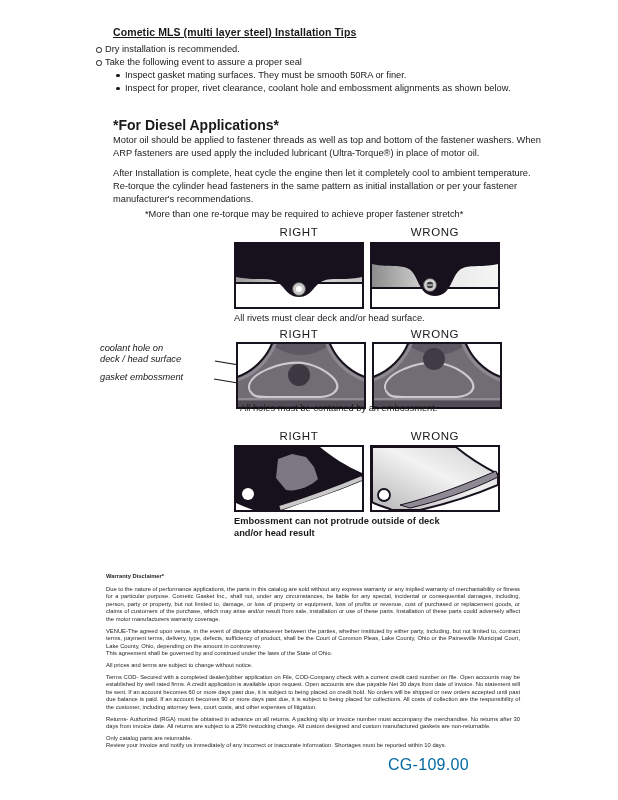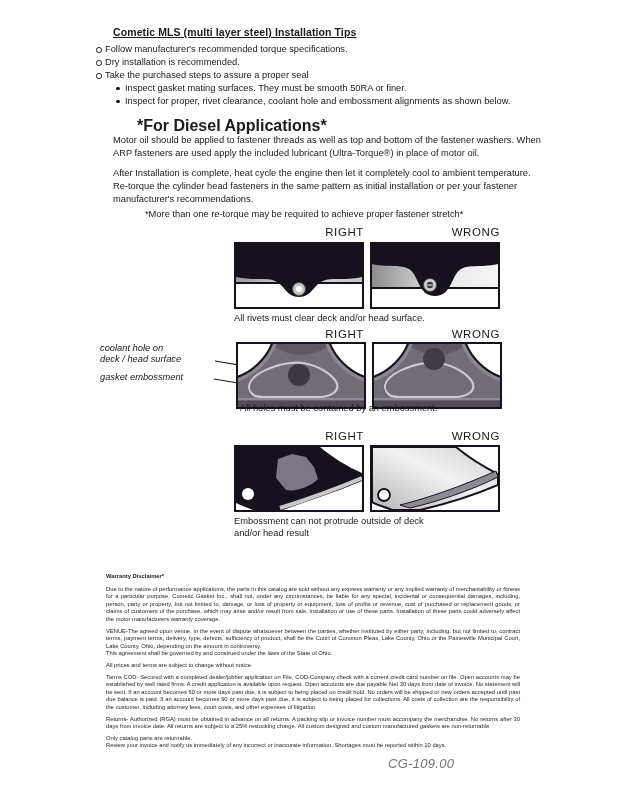--- a/index.html
+++ b/index.html
@@ -12,65 +12,64 @@
 
   .bullets{position:absolute;left:96px;top:43px;margin:0;padding:0;list-style:none;
            font-size:9.3px;line-height:13px;width:440px;}
   .bullets li{position:relative;padding-left:9px;}
   .bullets li.sub{padding-left:29px;}
   .ring{position:absolute;left:0;top:4px;width:3.5px;height:3.5px;border:1px solid #1a1a1a;
         border-radius:50%;display:inline-block;}
   .dot{position:absolute;left:20px;top:4.5px;width:3.6px;height:3.6px;background:#1a1a1a;
        border-radius:50%;display:inline-block;}
 
-  .diesel-h{position:absolute;left:113px;top:117px;font-size:16px;font-weight:bold;margin-left:24px;}
+  .diesel-h{position:absolute;left:113px;top:117px;font-size:14px;font-weight:bold;}
   .para{position:absolute;left:113px;width:432px;font-size:9.3px;line-height:13.2px;}
   .p1{top:134px;}
   .p2{top:167px;}
   .p3{top:208px;margin-left:32px;}
 
-  .hdr{position:absolute;font-size:11.5px;letter-spacing:.6px;text-align:right;width:130px;}
+  .hdr{position:absolute;font-size:11.5px;letter-spacing:.6px;text-align:center;width:130px;}
   .colL{left:234px;} .colR{left:370px;}
   .r1h{top:226px;} .r2h{top:328px;} .r3h{top:430px;}
 
   .panel{position:absolute;width:130px;height:67px;border:2px solid #17111d;
          box-sizing:border-box;background:#fff;overflow:hidden;}
   .panel svg{display:block;width:126px;height:63px;}
   .p-r1L{left:234px;top:242px;} .p-r1R{left:370px;top:242px;}
   .p-r2L{left:236px;top:342px;} .p-r2R{left:372px;top:342px;}
   .p-r3L{left:234px;top:445px;} .p-r3R{left:370px;top:445px;}
 
   .cap{position:absolute;font-size:9.3px;line-height:11.5px;}
   .cap1{left:234px;top:313px;}
   .cap2{left:240px;top:403px;}
-  .cap3{left:234px;top:516px;}
+  .cap3{left:234px;top:516px;font-weight:bold;}
 
   .lab{position:absolute;font-size:9.3px;line-height:11px;width:113px;font-style:italic;}
   .lab-coolant{left:100px;top:343px;}
   .lab-emboss{left:100px;top:372px;}
   .leaders{position:absolute;left:210px;top:355px;}
 
   .warranty{position:absolute;left:106px;top:573px;width:414px;font-size:5.8px;
             line-height:7.6px;text-align:justify;color:#1f1f1f;}
   .warranty p{margin:0 0 4px 0;}
   .warranty .wh{font-weight:bold;text-align:left;margin-bottom:5px;}
 
-  .pageno{position:absolute;left:388px;top:756px;font-size:13px;letter-spacing:.3px;color:#737373;font-style:italic;}
+  .pageno{position:absolute;left:388px;top:756px;font-size:16px;letter-spacing:.3px;color:#0369a1;}
 </style>
 </head>
 <body>
 
 <div class="page">
 
   <div class="title">Cometic MLS (multi layer steel) Installation Tips</div>
 
   <ul class="bullets">
-    <li><span class="ring"></span><span>Follow manufacturer's recommended torque specifications.</span></li>
     <li><span class="ring"></span><span>Dry installation is recommended.</span></li>
-    <li><span class="ring"></span><span>Take the purchased steps to assure a proper seal</span></li>
+    <li><span class="ring"></span><span>Take the following event to assure a proper seal</span></li>
     <li class="sub"><span class="dot"></span><span>Inspect gasket mating surfaces.  They must be smooth 50RA or finer.</span></li>
     <li class="sub"><span class="dot"></span><span>Inspect for proper, rivet clearance, coolant hole and embossment alignments as shown below.</span></li>
   </ul>
 
   <div class="diesel-h">*For Diesel Applications*</div>
   <div class="para p1">Motor oil should be applied to fastener threads as well as top and bottom of the fastener washers. When ARP fasteners are used apply the included lubricant (Ultra-Torque®) in place of motor oil.</div>
   <div class="para p2">After Installation is complete, heat cycle the engine then let it completely cool to ambient temperature. Re-torque the cylinder head fasteners in the same pattern as initial installation or per your fastener manufacturer's recommendations.</div>
   <div class="para p3">*More than one re-torque may be required to achieve proper fastener stretch*</div>
 
   <div class="hdr colL r1h">RIGHT</div>

